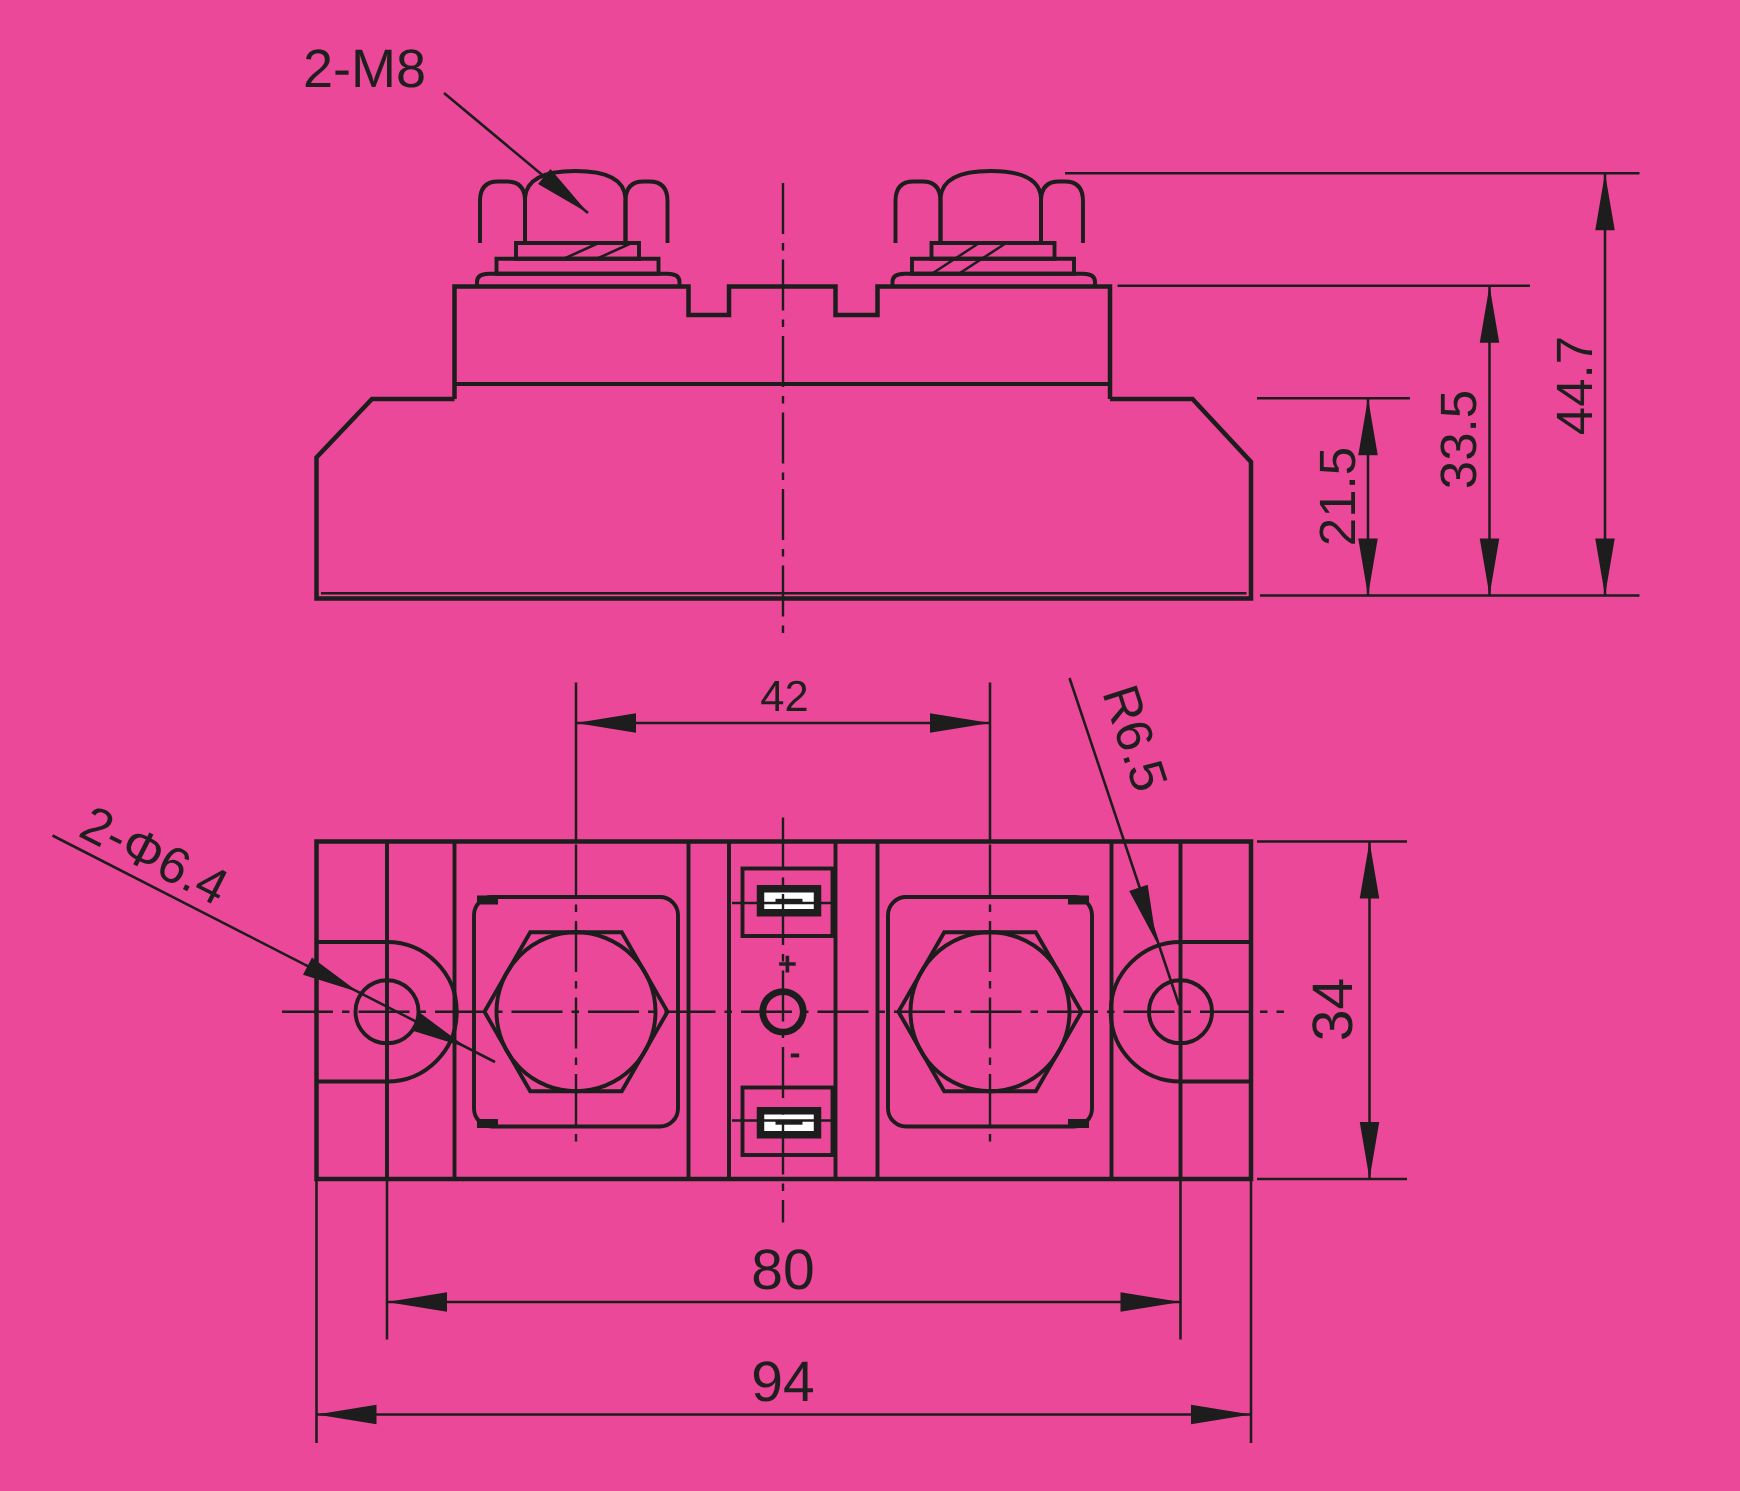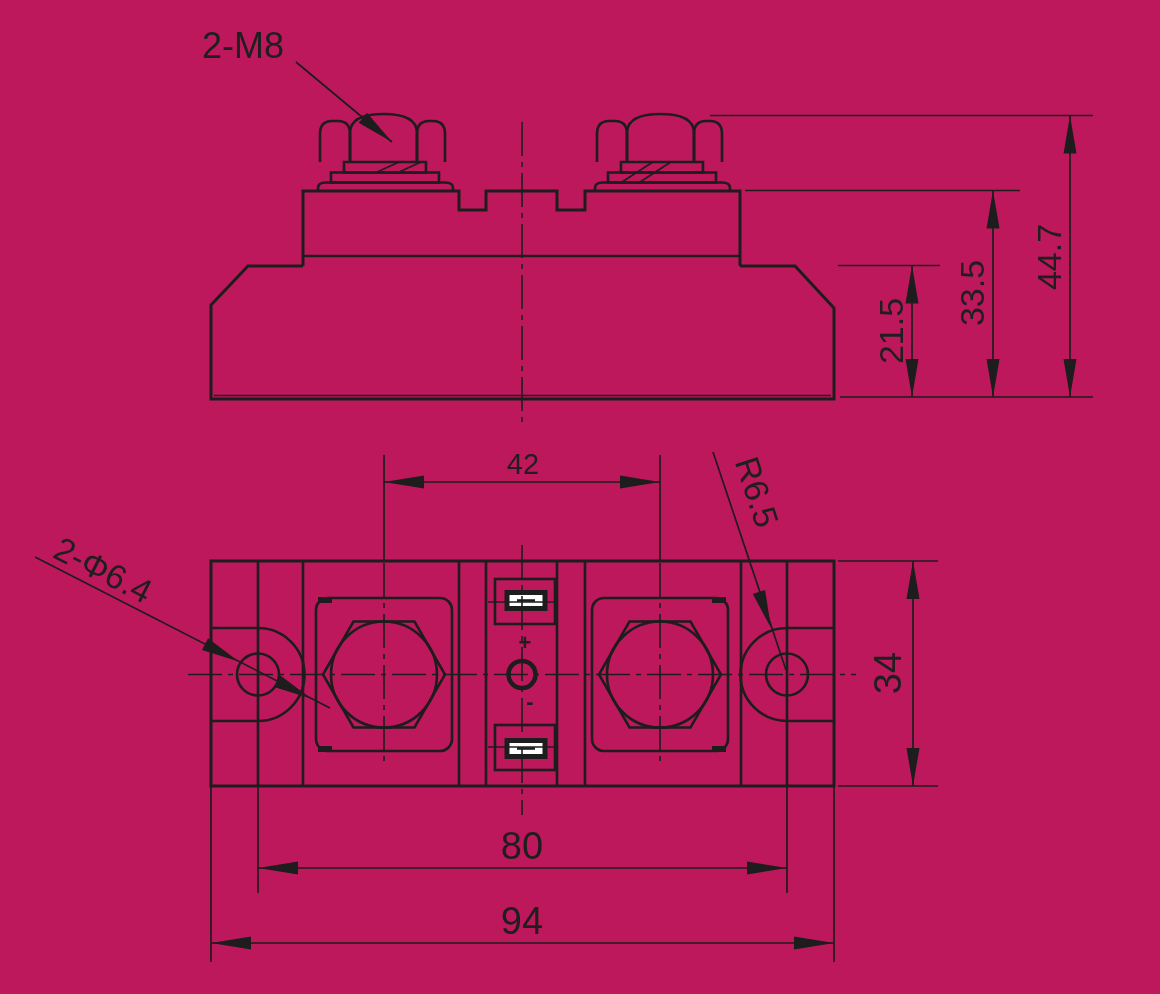--- a/index.html
+++ b/index.html
@@ -1,16 +1,16 @@
 <!DOCTYPE html>
 <html><head>
 <meta charset="utf-8">
 <style>
   html,body{margin:0;padding:0;background:#ffffff;}
-  .page{width:1160px;height:994px;position:relative;background:#be185d;overflow:hidden;}
+  .page{width:1160px;height:994px;position:relative;background:#ec4899;overflow:hidden;}
   svg{display:block;}
   .outline{fill:none;stroke:#1d1d1d;stroke-width:3;stroke-linejoin:miter;stroke-linecap:butt;}
   .outline2{fill:none;stroke:#1d1d1d;stroke-width:2.6;}
   .thin{fill:none;stroke:#1d1d1d;stroke-width:1.7;}
   .center{fill:none;stroke:#1d1d1d;stroke-width:1.6;stroke-dasharray:34 6 5 6;}
   .arrow{fill:#1d1d1d;stroke:none;}
   .tick{fill:#1d1d1d;stroke:none;}
   .dimtext{font-family:"Liberation Sans","DejaVu Sans",sans-serif;fill:#1f1f1f;}
   .fs-big{font-size:38px;}
   .fs-mid{font-size:34px;}

